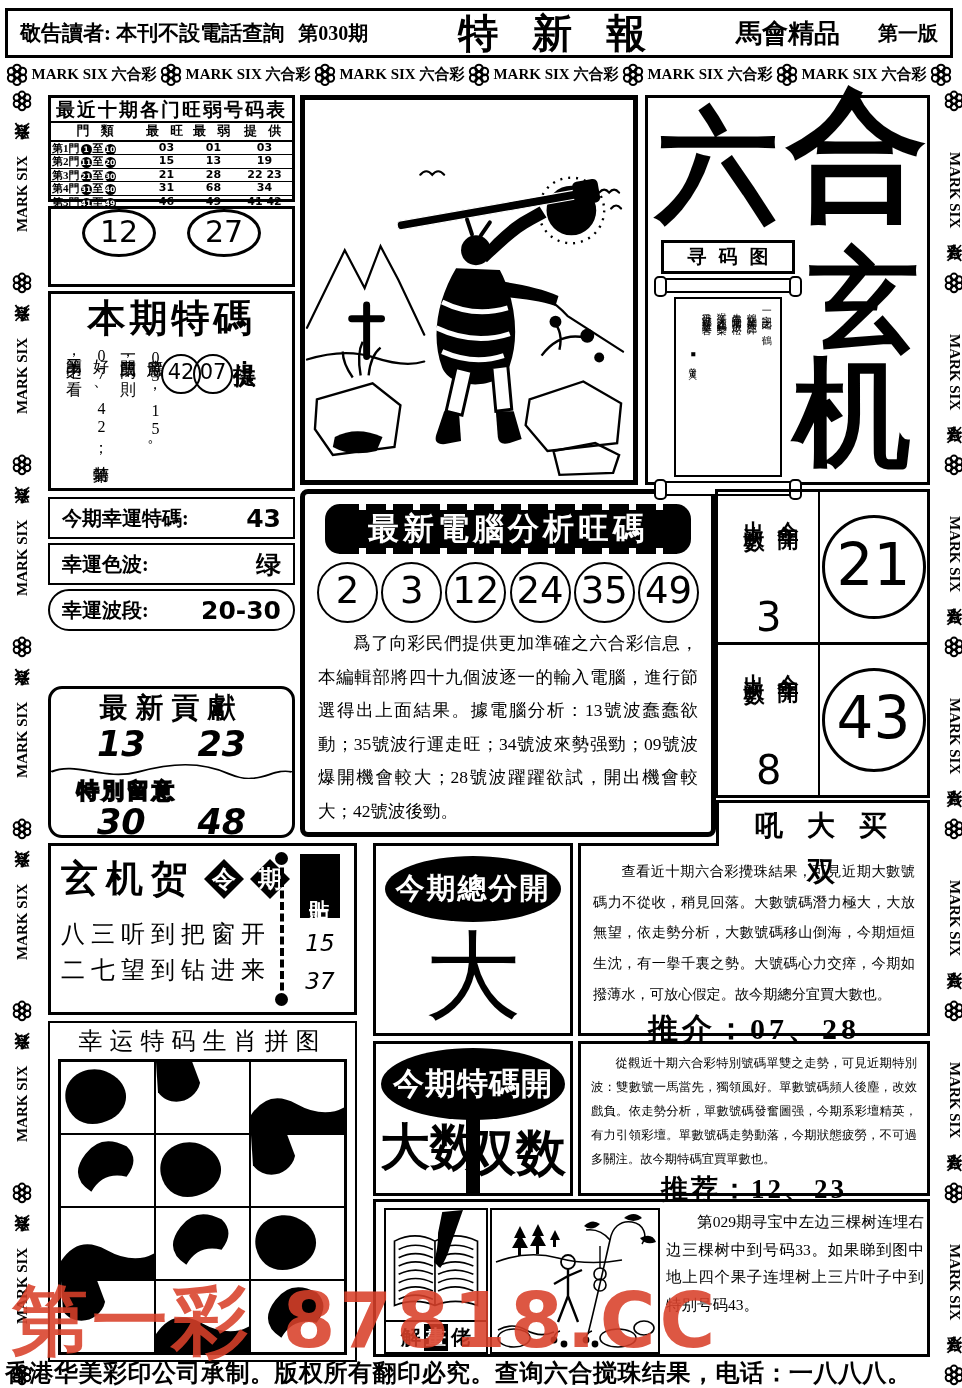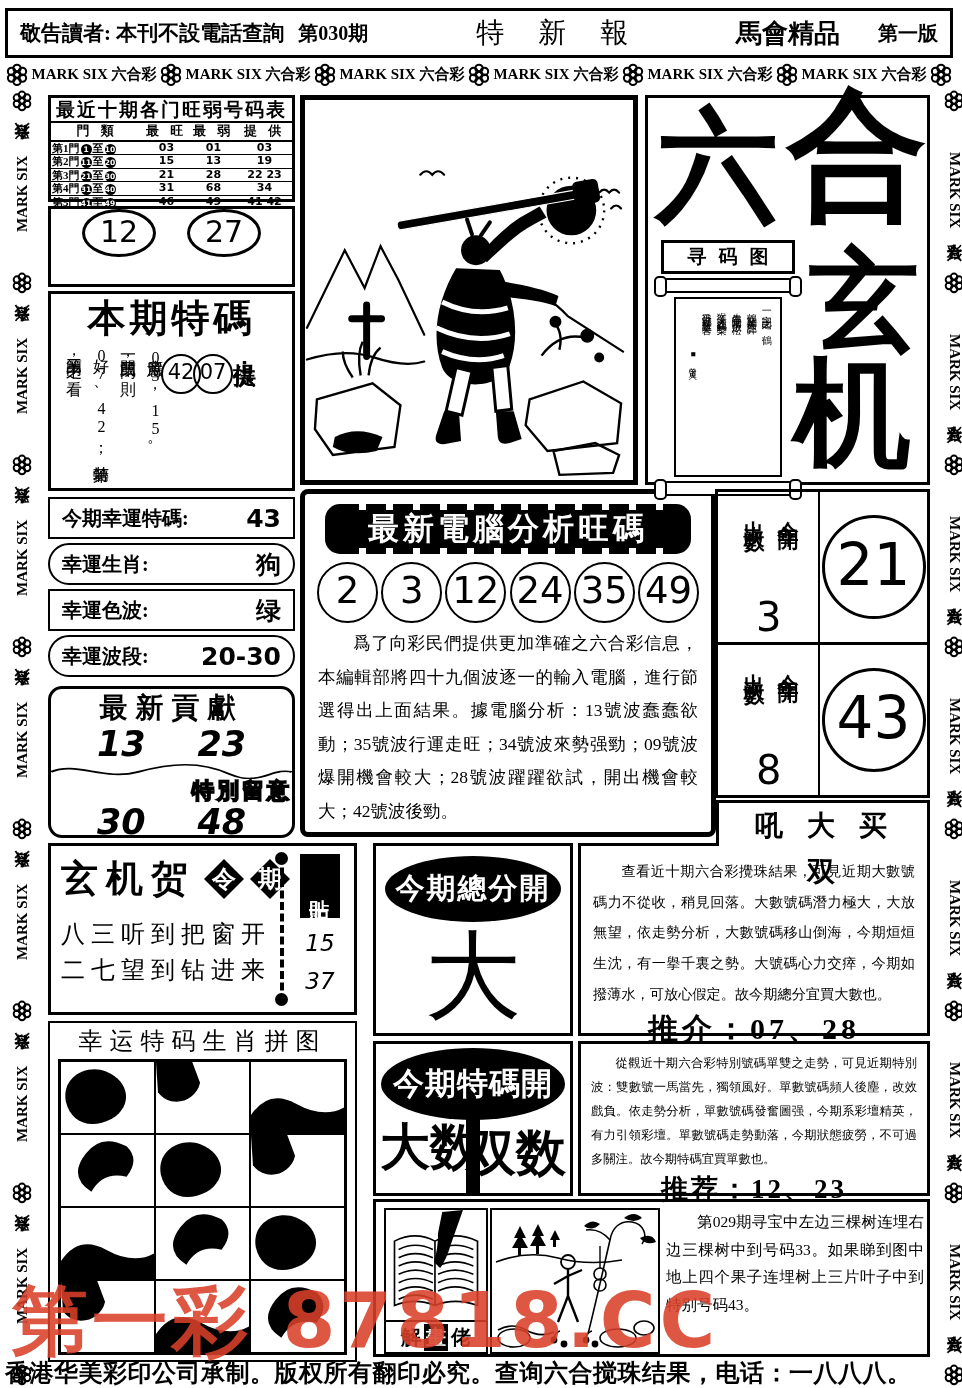--- a/index.html
+++ b/index.html
@@ -6,21 +6,21 @@
   #page{position:relative;width:962px;height:1388px;background:#fff;margin:0 auto;
         font-family:"Liberation Serif",serif;color:#000;overflow:hidden;}
   .abs{position:absolute;}
   b{font-weight:700}
   svg{display:block}
 
   
   #header-box{left:5px;top:8px;width:948px;height:50px;border:3px solid #000;display:flex;align-items:center;padding:0 12px;box-sizing:border-box;}
   #hdr-notice{font-size:21px;font-weight:700;}
   #hdr-issue{font-size:20px;font-weight:700;margin-left:14px;}
-  #hdr-title{flex:1;text-align:center;font-size:28px;font-weight:400;letter-spacing:34px;padding-left:34px;}
+  #hdr-title{flex:1;text-align:center;font-size:40px;font-weight:700;letter-spacing:34px;padding-left:34px;}
   #hdr-sub{font-size:26px;font-weight:700;}
   #hdr-ed{font-size:20px;font-weight:700;margin-left:38px;}
 
   
   #brand-row{left:5px;top:61px;width:948px;height:27px;display:flex;align-items:center;justify-content:space-between;overflow:hidden;}
   #brand-row .flower{width:24px;height:24px;flex:0 0 auto;}
   #brand-row .bseg{font:700 15px "Liberation Serif",serif;letter-spacing:0;white-space:nowrap;}
   .strip{top:90px;width:42px;height:1296px;display:flex;flex-direction:column;align-items:center;justify-content:space-between;overflow:hidden;}
   #strip-left{left:1px;}
   #strip-right{left:933px;}
@@ -59,21 +59,21 @@
   .lrow.cap{border-radius:21px;}
   .ll{font-size:20px;font-weight:700;}
   .lv{font-size:25px;font-weight:700;font-family:"DejaVu Sans","Liberation Serif",sans-serif;}
 
   
   #contrib-box{left:48px;top:686px;width:247px;height:152px;border:3px solid #000;border-radius:14px;box-sizing:border-box;overflow:hidden;}
   #contrib-title{font-size:28px;font-weight:700;text-align:center;letter-spacing:8px;line-height:34px;margin-top:2px;}
   .numsrow{display:flex;justify-content:space-around;padding:0 20px;}
   .cnum{font:italic 700 35px/38px "DejaVu Sans",sans-serif;}
   #wavy{width:100%;height:16px;}
-  #contrib-note{text-align:right;font:900 22px/24px "Liberation Sans",sans-serif;color:#fff;-webkit-text-stroke:1.6px #000;text-shadow:0 0 1px #000;letter-spacing:3px;padding-left:26px;}
+  #contrib-note{text-align:left;font:900 22px/24px "Liberation Sans",sans-serif;color:#fff;-webkit-text-stroke:1.6px #000;text-shadow:0 0 1px #000;letter-spacing:3px;padding-left:26px;}
 
   
   #mystery-box{left:48px;top:843px;width:309px;height:172px;border:3px solid #000;box-sizing:border-box;padding:8px 10px;}
   #mys-title{display:flex;align-items:center;gap:8px;}
   #mys-prefix{font-size:37px;font-weight:700;letter-spacing:8px;}
   .dia{width:40px;height:40px;background:#000;color:#fff;clip-path:polygon(50% 0,100% 50%,50% 100%,0 50%);display:inline-flex;align-items:center;justify-content:center;font:700 24px "Liberation Serif",serif;}
   #mys-poem{margin-top:12px;font-size:24px;letter-spacing:6px;line-height:1.5;white-space:pre-line;}
   #mys-divider{position:absolute;right:70px;top:10px;bottom:10px;border-left:4px dashed #000;}
   #mys-divider::before,#mys-divider::after{content:"";position:absolute;left:-9px;width:13px;height:13px;border-radius:50%;background:#000;}
   #mys-divider::before{top:-4px;} #mys-divider::after{bottom:-4px;}
@@ -514,24 +514,20 @@
         <span class="vcol">一門或第三門，則</span>
         <span class="vcol">好07、42；若轉第</span>
         <span class="vcol">第三門之中，看</span>
       </div>
   </div>
 
   <div class="abs" id="lucky">
       <div class="lrow">
         <span class="ll">今期幸運特碼:</span>
         <span class="lv">43</span>
-      </div>
-      <div class="lrow cap">
-        <span class="ll">幸運生肖:</span>
-        <span class="lv">狗</span>
       </div>
       <div class="lrow">
         <span class="ll">幸運色波:</span>
         <span class="lv">绿</span>
       </div>
       <div class="lrow cap">
         <span class="ll">幸運波段:</span>
         <span class="lv">20-30</span>
       </div>
     </div>

